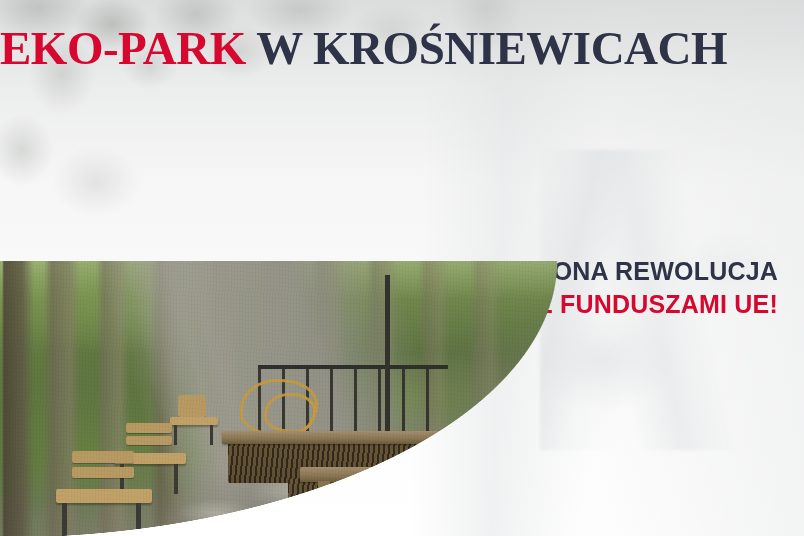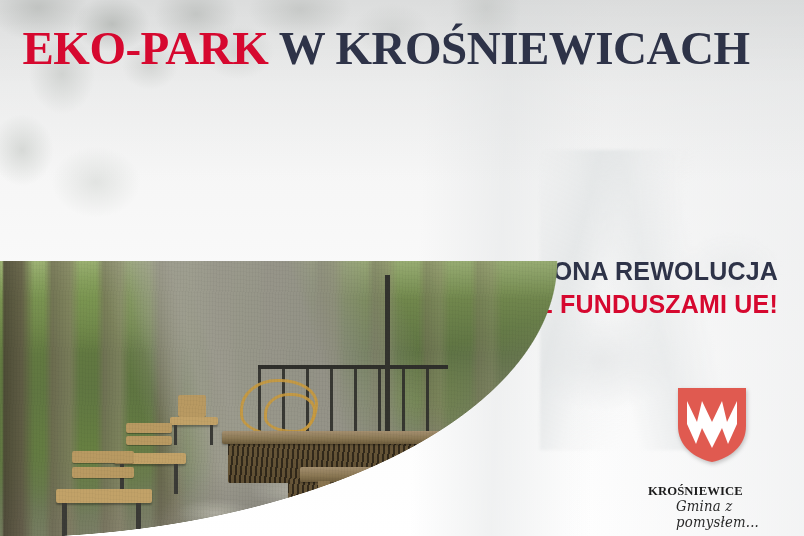--- a/index.html
+++ b/index.html
@@ -53,21 +53,21 @@
   .bg-vignette{
     position:absolute; inset:0;
     background:linear-gradient(180deg, rgba(0,0,0,.035) 0%, rgba(0,0,0,0) 16%);
   }
 
   
   .headline{
     position:absolute;
     left:0; right:32px;
     top:25px;
-    text-align:center;
+    text-align:left;
     font-family:"Liberation Serif", "DejaVu Serif", serif;
     font-weight:bold;
     font-size:47px;
     line-height:1.0;
     letter-spacing:-.5px;
     white-space:nowrap;
   }
   .headline .red{ color:#d6082f; }
   .headline .navy{ color:#2e3348; }
 
@@ -284,25 +284,14 @@
       <div class="back" style="left:16px;top:0;width:62px;height:12px;"></div>
       <div class="back" style="left:16px;top:16px;width:62px;height:11px;"></div>
       <div class="seat" style="left:0px;top:38px;width:96px;height:14px;"></div>
       <div class="leg" style="left:6px;top:52px;width:5px;height:38px;"></div>
       <div class="leg" style="left:80px;top:52px;width:5px;height:38px;"></div>
     </div>
 
     <div class="photo-grain"></div>
   </div>
 
-  <div class="logo">
-    <div class="shield-box">
-      <svg viewBox="0 0 68 74" width="68" height="74" aria-hidden="true">
-        <path d="M0 0 H68 V38 C68 58 52 70 34 74 C16 70 0 58 0 38 Z" fill="#e05a50"></path>
-        <path d="M9 13 L19 34 L24 13 L34 34 L44 13 L49 34 L59 13
-                 L59 36 L50 56 L44 40 L34 60 L24 40 L18 56 L9 36 Z" fill="#ffffff"></path>
-      </svg>
-    </div>
-    <div class="logo-name">KROŚNIEWICE</div>
-    <div class="logo-tag">Gmina z pomysłem...</div>
-  </div>
 
 </div>
 
 </body></html>

